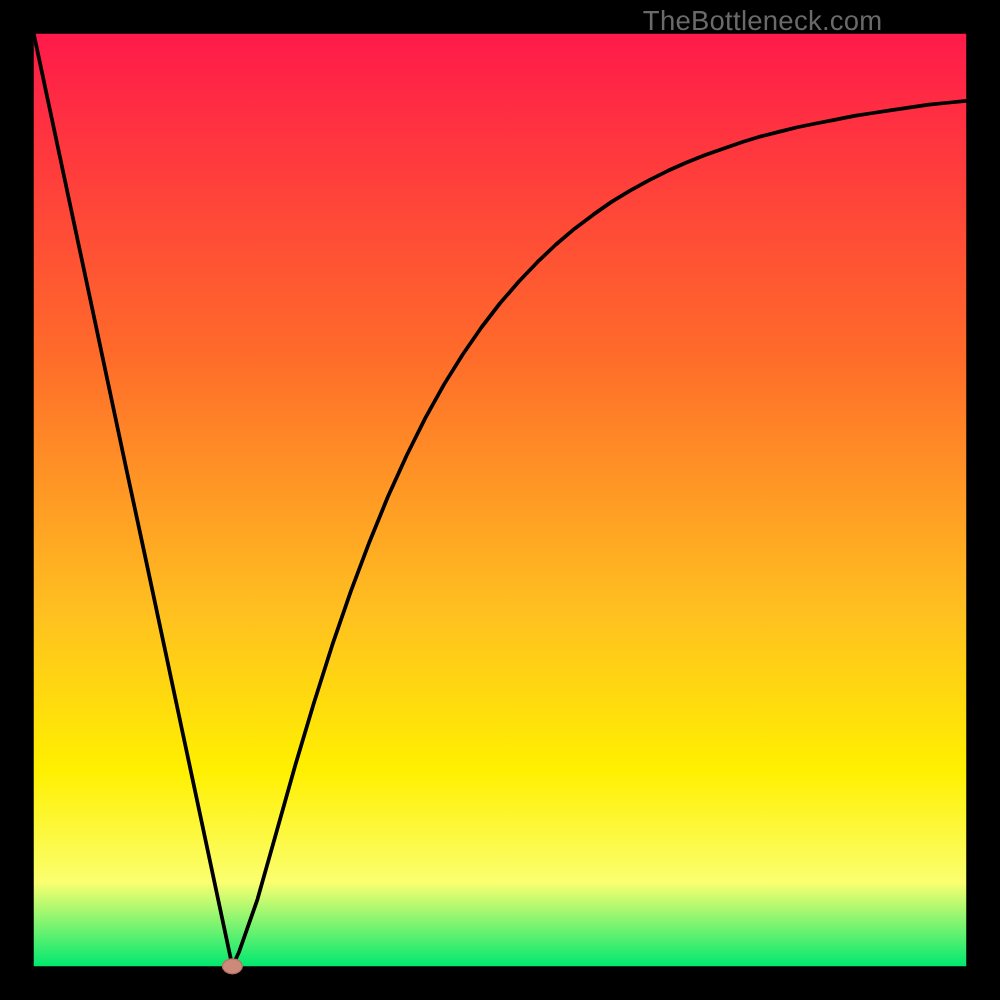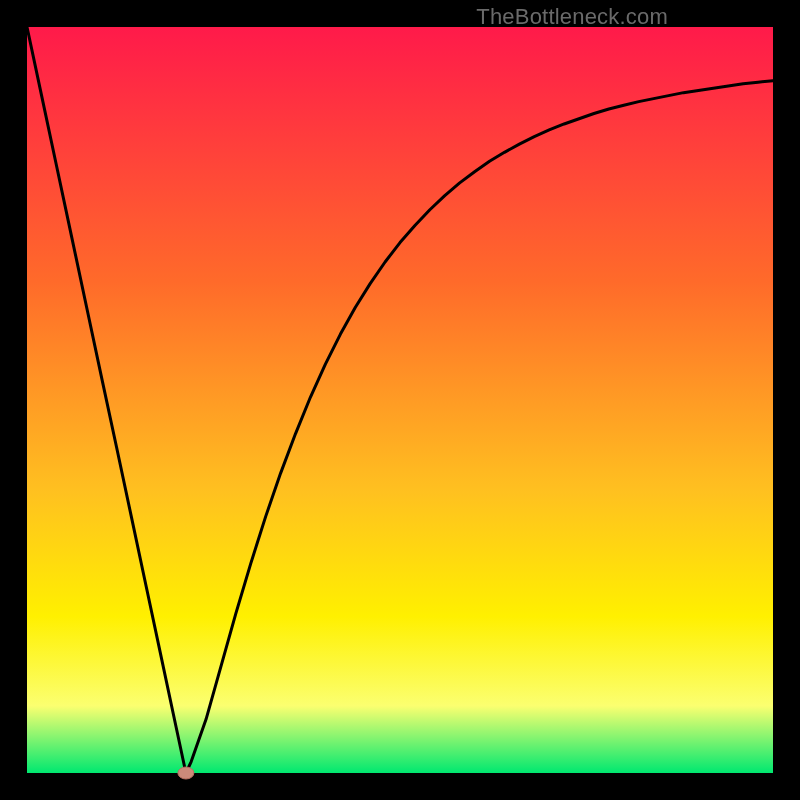--- a/index.html
+++ b/index.html
@@ -7,20 +7,21 @@
     padding: 0;
     width: 800px;
     height: 800px;
     background: #000;
   }
   .frame {
     position: relative;
     width: 696px;
     height: 800px;
     background: #000;
+    padding-left: 38px;
   }
   .watermark {
     position: absolute;
     top: 4px;
     right: 28px;
     font-family: Arial, Helvetica, sans-serif;
     font-size: 22px;
     color: #6a6a6a;
     letter-spacing: 0.2px;
     z-index: 10;

